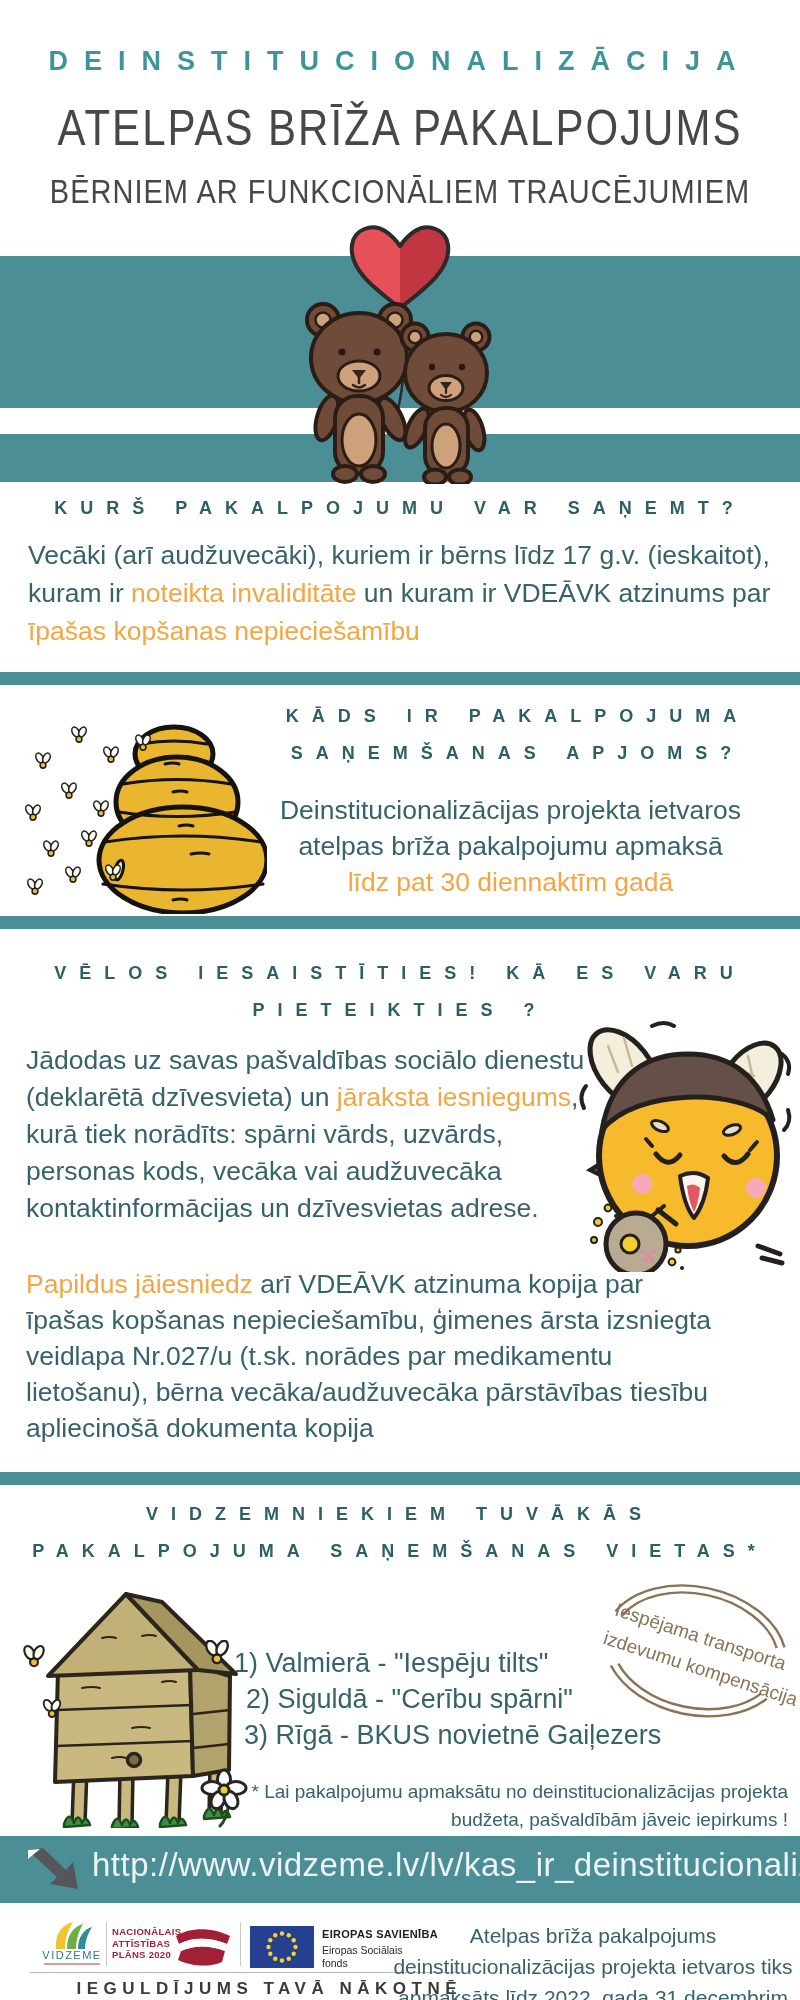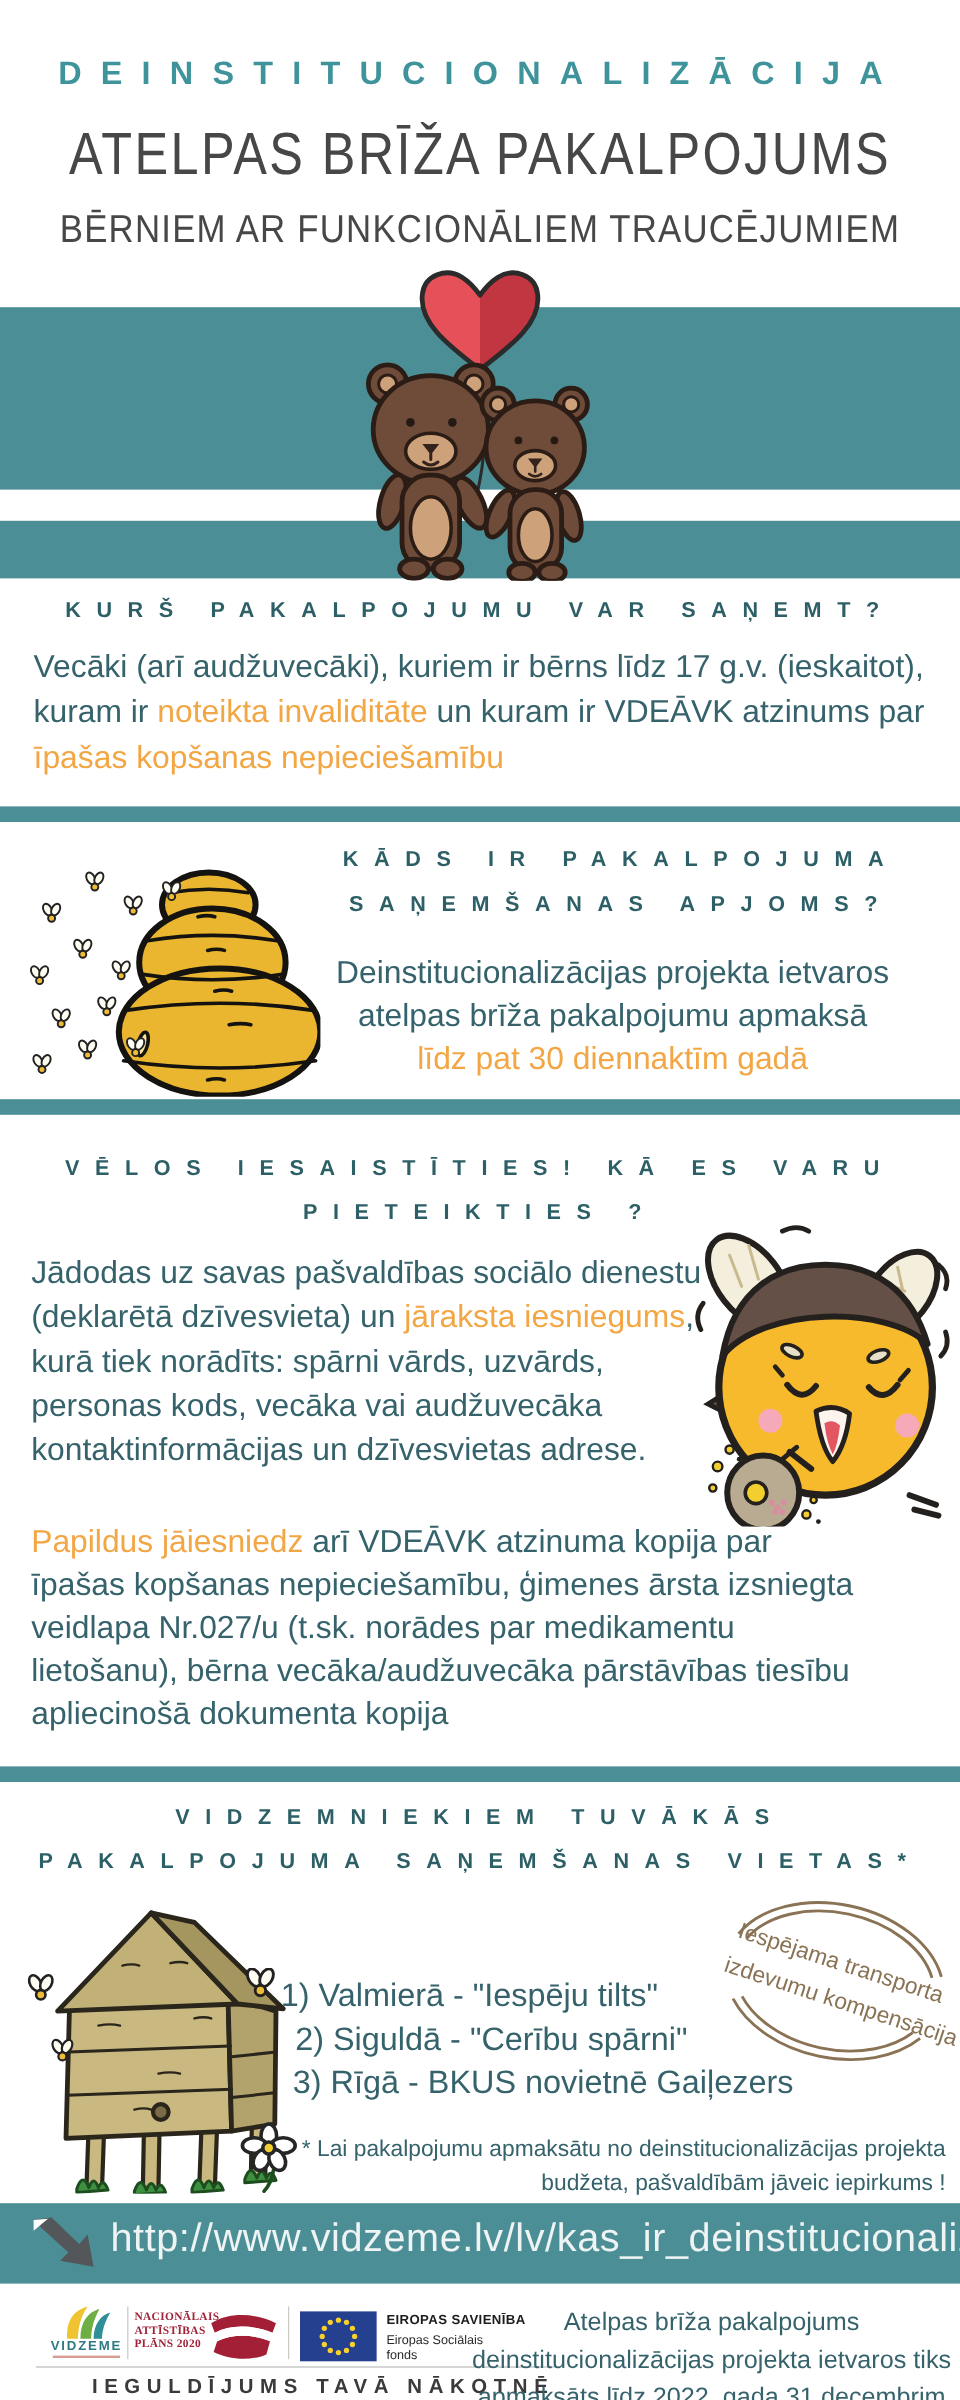--- a/index.html
+++ b/index.html
@@ -25,24 +25,24 @@
   
   .place-item{position:absolute;color:#35626b;font-size:27px;white-space:nowrap;}
   .note{position:absolute;color:#35626b;font-size:19px;line-height:28px;text-align:right;}
   
   .stamp-line{position:absolute;color:#8a7355;font-size:19px;white-space:nowrap;text-align:center;
               transform:rotate(18deg);}
   
   .url-text{position:absolute;left:92px;top:1846px;color:#eef3f3;font-size:33px;letter-spacing:0.5px;}
   
   .vidzeme-label{position:absolute;left:36px;top:1949px;width:72px;text-align:center;
-                 color:#2f7b84;font-size:11px;font-weight:700;letter-spacing:1.5px;}
+                 color:#2f7b84;font-size:11px;font-weight:400;letter-spacing:1.5px;}
   .vidzeme-sub{position:absolute;left:44px;top:1963px;width:56px;height:2px;background:#c9736a;opacity:.7;}
   .vdiv{position:absolute;width:1px;background:#c9c9c9;top:1922px;height:44px;}
-  .nap{position:absolute;left:112px;top:1926px;color:#a02339;font-size:9.5px;font-weight:700;line-height:11.5px;letter-spacing:.3px;font-family:Liberation Serif, serif;}
+  .nap{position:absolute;left:112px;top:1926px;color:#a02339;font-size:9.5px;font-weight:700;line-height:11.5px;letter-spacing:.3px;}
   .eu-title{position:absolute;left:322px;top:1928px;color:#1d1d1d;font-size:11px;font-weight:700;letter-spacing:.3px;}
   .eu-sub{position:absolute;left:322px;top:1944px;color:#2a2a2a;font-size:10.5px;line-height:13px;}
   .motto-rule{position:absolute;left:30px;top:1972px;width:432px;border-top:1px solid #bcbcbc;}
   .motto{position:absolute;left:30px;top:1979px;width:432px;text-align:right;color:#3a3a3a;
          font-size:17px;font-weight:700;letter-spacing:5.5px;}
   .footer-info{position:absolute;left:392px;top:1920px;width:402px;text-align:center;color:#35626b;
                font-size:21px;line-height:31px;white-space:pre-wrap;}
 </style>
 </head>
 <body>

